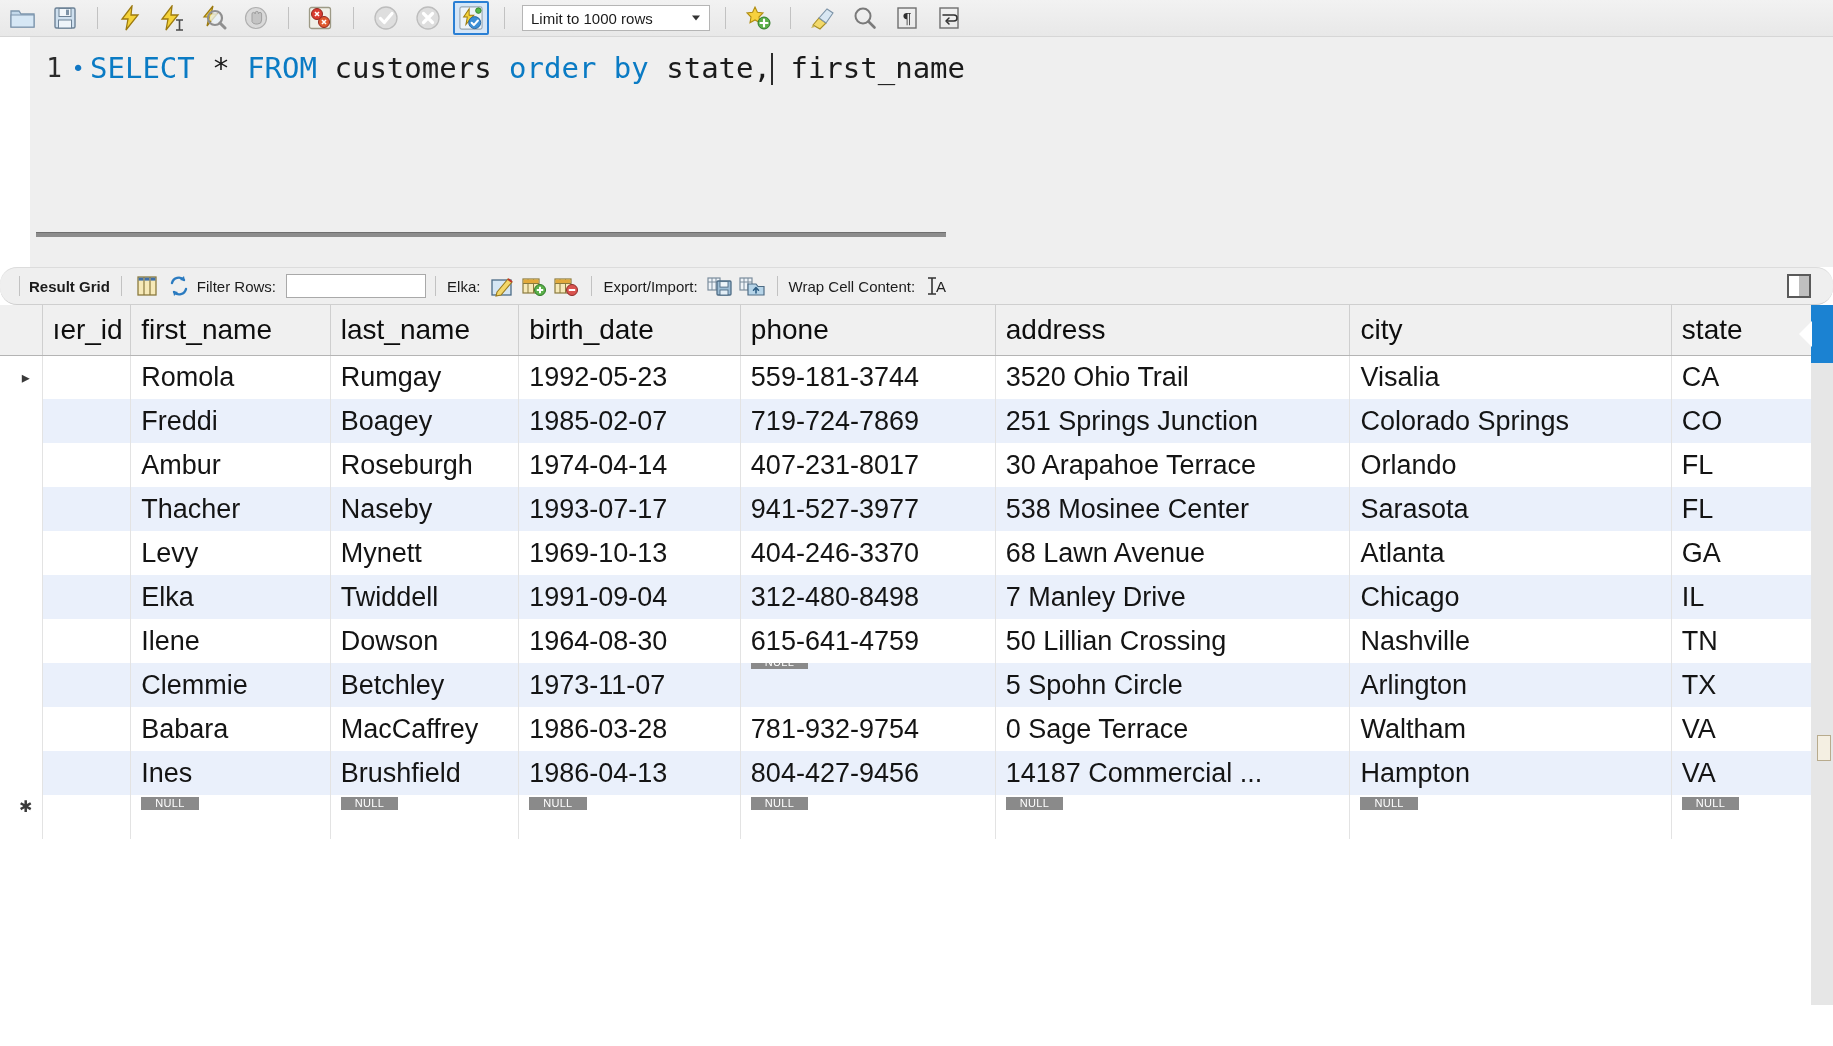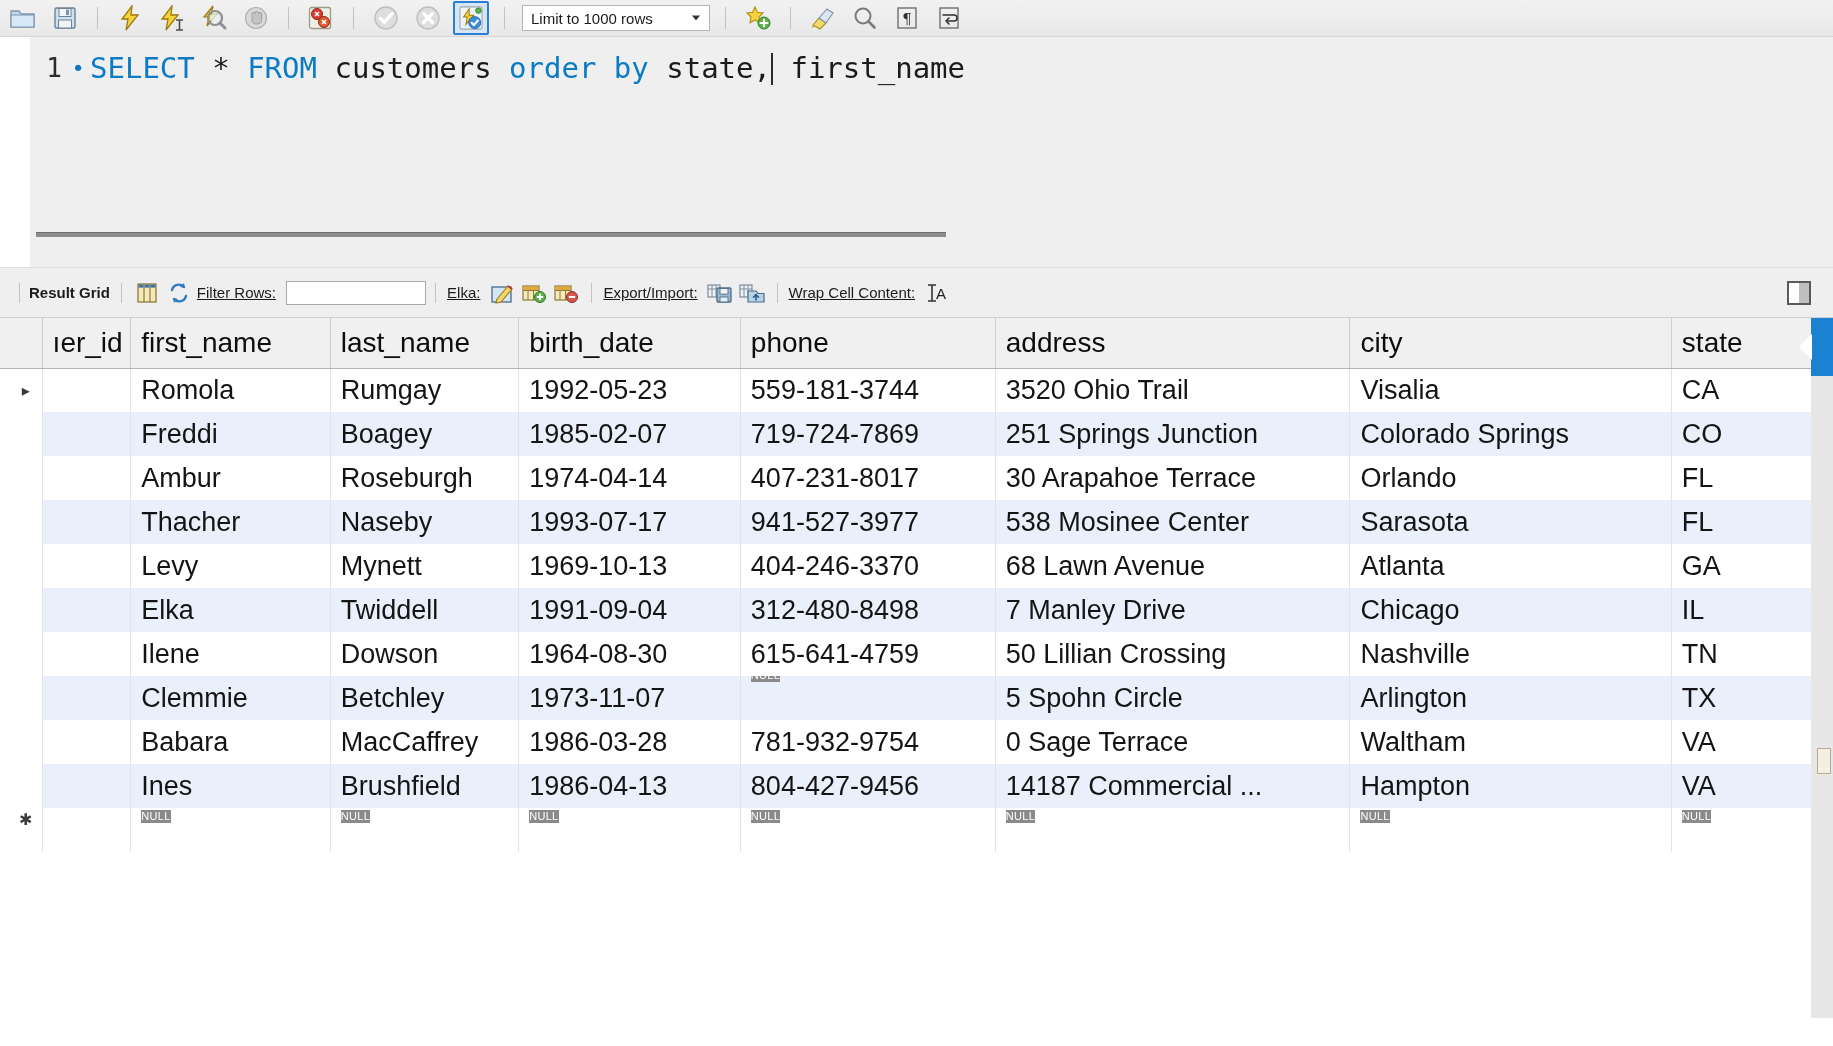--- a/index.html
+++ b/index.html
@@ -116,32 +116,33 @@
     bottom: 30px;
     width: 910px;
     height: 5px;
     background: #8c8c8c;
     border-top: 1px solid #6f6f6f;
   }
 
   
   #result-toolbar {
     position: relative;
-    height: 51px;
+    height: 38px;
     background: #efefef;
     border-top: 1px solid #dcdcdc;
     border-bottom: 1px solid #cfcfcf;
     display: flex;
     align-items: center;
     padding-left: 10px;
     font-size: 15px;
     color: #1b1b1b;
+    border-radius: 17px;
   }
   #result-toolbar .lbl { font-weight: bold; margin-right: 2px; }
-  #result-toolbar .lbl2 { font-weight: normal; margin: 0 6px 0 2px; text-decoration: underline; }
+  #result-toolbar .lbl2 { font-weight: normal; margin: 0 6px 0 2px; }
   .rt-sep { width: 1px; height: 20px; background: #c2c2c2; margin: 0 9px; }
   .rt-icon {
     width: 28px; height: 26px;
     display: flex; align-items: center; justify-content: center;
     margin: 0 2px;
   }
   #filter-input {
     width: 140px; height: 24px;
     background: #ffffff;
     border: 1px solid #a9a9a9;
@@ -214,21 +215,21 @@
     padding: 0;
     border-right: 1px solid #cfcfcf;
   }
   .nullbadge {
     display: inline-block;
     background: #8a8a8a;
     color: #ffffff;
     font-size: 11px;
     font-family: "Liberation Sans", sans-serif;
     line-height: 13px;
-    padding: 0 0;
+    padding: 0 14px;
     letter-spacing: 0.3px;
     vertical-align: top;
   }
   .null-top { position: relative; top: -14px; }
 
   
   #vscroll {
     position: absolute;
     right: 0; top: 0;
     width: 22px; height: 100%;

